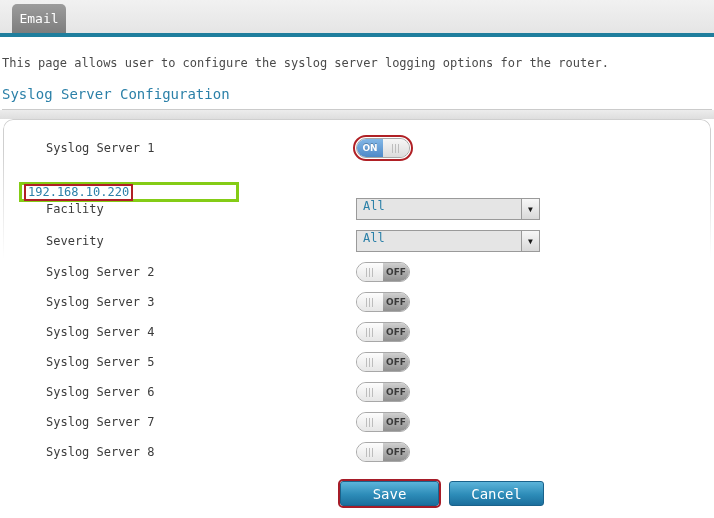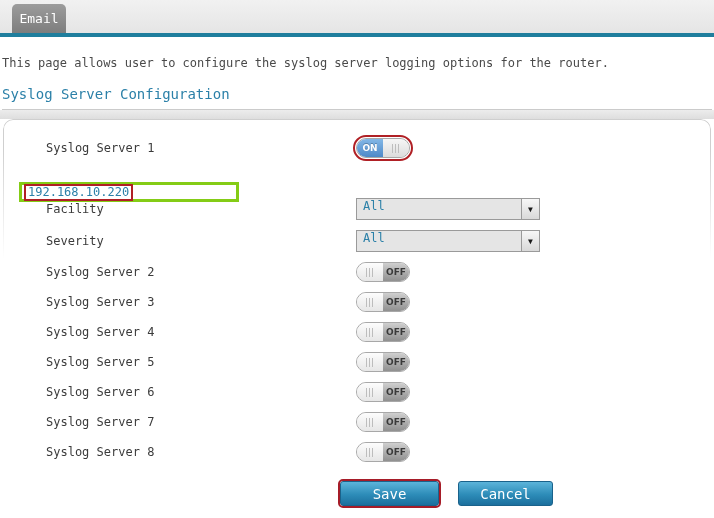--- a/index.html
+++ b/index.html
@@ -79,21 +79,21 @@
     padding-left:6px;cursor:pointer;flex:none;
   }
   .select .sel-value{font-size:12px;color:#2b80a8;}
   .select .arrow-box{
     width:17px;height:20px;border-left:1px solid #9a9a9a;
     background:linear-gradient(#f7f7f7,#d9d9d9);
     display:flex;align-items:center;justify-content:center;
     font-size:8px;color:#1a1a1a;
   }
   
-  .button-row{margin-top:14px;padding-left:337px;display:flex;gap:19px;}
+  .button-row{margin-top:14px;padding-left:337px;display:flex;gap:10px;}
   .btn{
     height:25px;display:flex;align-items:center;justify-content:center;
     color:#fff;font-size:14px;font-family:"DejaVu Sans Mono", monospace;
     background:linear-gradient(#5cb4da 0%,#2d8cb8 55%,#1b6f9d 100%);
     border:1px solid #1a628b;border-radius:3px;cursor:pointer;box-sizing:border-box;
   }
   .btn-save{width:99px;outline:2px solid #a61c28;}
   .btn-cancel{width:95px;}
 </style>
 </head>

